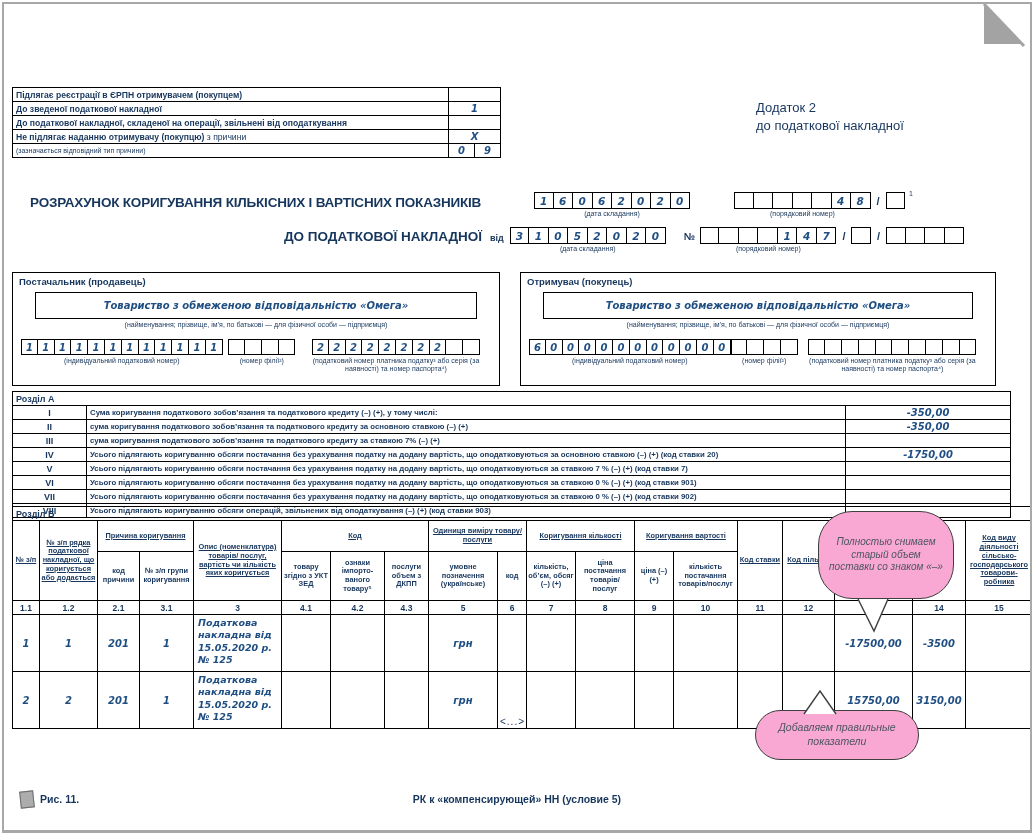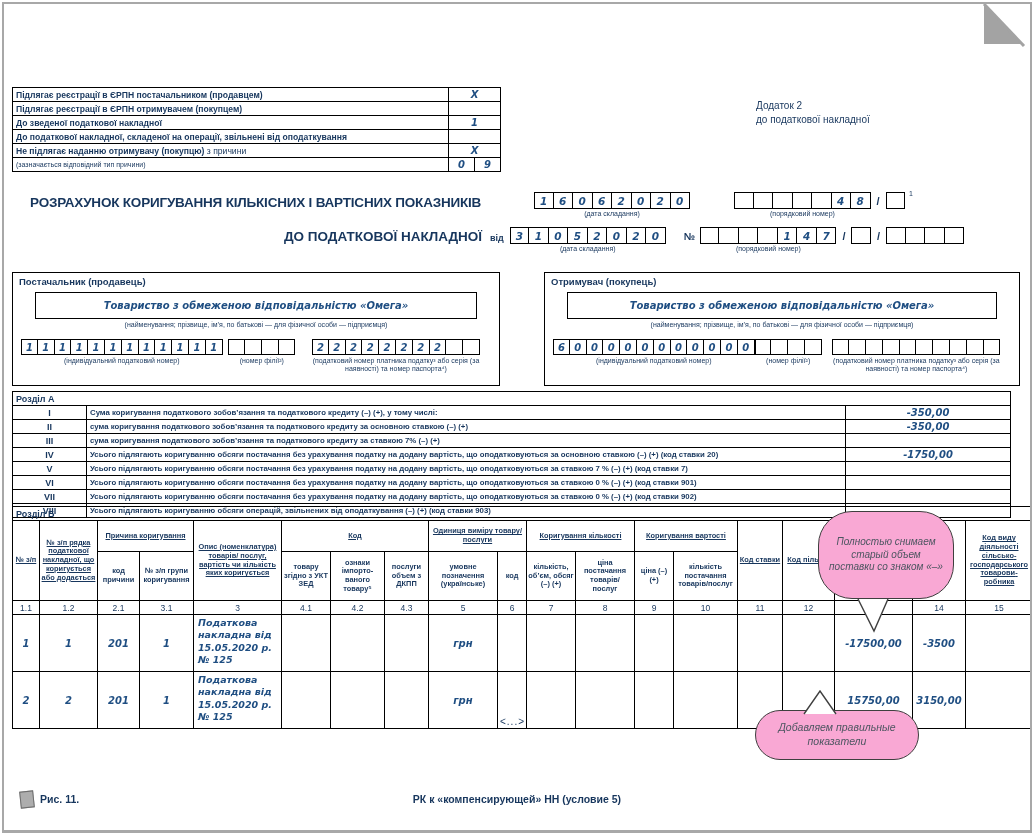--- a/index.html
+++ b/index.html
@@ -11,21 +11,21 @@
   
   .hand{font-family:"DejaVu Sans",sans-serif;font-style:italic;font-weight:bold;color:#1f4e82;}
   
   .checklist{position:absolute;left:8px;top:83px;width:488px;border-collapse:collapse;table-layout:fixed;}
   .checklist td{border:1.5px solid #000;height:13px;padding:0;}
   .cl-label{font-weight:bold;font-size:8.6px;padding-left:3px !important;}
   .cl-label .nrm{font-weight:normal;}
   .cl-note{font-size:7px;padding-left:3px !important;}
   .cl-val{text-align:center;font-size:10px;}
   
-  .appendix{position:absolute;left:752px;top:95px;font-size:10px;line-height:1.35;}
+  .appendix{position:absolute;left:752px;top:95px;font-size:13px;line-height:1.35;}
   
   .titleblock{position:absolute;left:26px;top:188px;width:1000px;}
   .t-row{display:flex;align-items:flex-start;}
   .t-row2{margin-top:10px;}
   .t1{width:504px;font-weight:bold;font-size:13.5px;letter-spacing:-0.2px;padding-top:3px;}
   .t2{width:452px;text-align:right;font-weight:bold;font-size:13.5px;padding-top:2px;}
   .vid{font-size:9px;font-weight:bold;margin:6px 6px 0 8px;}
   .nosign{font-size:10px;font-weight:bold;margin:4px 5px 0 0;}
   .grp{display:flex;flex-direction:column;}
   .cap{font-size:7px;margin-top:1px;text-align:center;}
@@ -34,21 +34,21 @@
   .cellbox{width:19.5px;height:17px;border:1px solid #000;box-sizing:border-box;display:flex;
            align-items:center;justify-content:center;font-size:10.5px;
            font-family:"DejaVu Sans",sans-serif;font-style:italic;font-weight:bold;color:#1f4e82;}
   .cellbox + .cellbox{border-left:0;}
   .numline{display:flex;align-items:center;}
   .slash{margin:0 6px;font-size:11px;font-weight:bold;}
   .fn{font-size:7px;margin-left:4px;position:relative;top:-7px;}
   .sp1{width:44px;} .sp2{width:18px;}
   
   .party{position:absolute;top:268px;height:114px;border:1.5px solid #000;box-sizing:border-box;padding:3px 6px;}
-  .supplier{left:8px;width:488px;} .buyer{left:540px;width:476px;}
+  .supplier{left:8px;width:488px;} .buyer{left:516px;width:476px;}
   .p-title{font-weight:bold;font-size:9.5px;}
   .p-name{margin:5px 16px 0;border:1px solid #000;height:25px;display:flex;align-items:center;justify-content:center;font-size:10px;}
   .p-name-cap{text-align:center;font-size:7px;margin-top:2px;}
   .p-ids{display:flex;justify-content:space-between;margin-top:11px;padding:0 2px;align-items:flex-start;}
   .party .cellbox{width:16.8px;height:16px;font-size:10px;}
   .id-grp{display:flex;flex-direction:column;align-items:center;}
   .id-cap{font-size:7px;margin-top:2px;text-align:center;line-height:1.2;}
   .tax-cap{max-width:190px;}
   
   .secta{position:absolute;left:8px;top:387px;width:998px;border-collapse:collapse;table-layout:fixed;}
@@ -58,21 +58,21 @@
   .sa-label{font-weight:bold;font-size:7.8px;padding-left:3px !important;white-space:nowrap;overflow:hidden;}
   .sa-val{text-align:center;font-size:10px;}
   
   .sectb{position:absolute;left:8px;top:502px;width:998px;border-collapse:collapse;table-layout:fixed;}
   .sectb th,.sectb td{border:1px solid #000;padding:0;}
   .sb-title{font-weight:bold;font-size:9px;height:13px;padding-left:3px !important;text-align:left;}
   .sectb th{font-weight:bold;font-size:7.4px;line-height:1.18;padding:1px;vertical-align:middle;text-align:center;}
   .hrow1 th{height:28px;text-decoration:underline;}
   .hrow2 th{height:46px;}
   .sb-vol{vertical-align:bottom !important;padding-bottom:2px !important;}
-  .numrow td{font-weight:normal;font-size:8.5px;text-align:center;height:13px;}
+  .numrow td{font-weight:bold;font-size:8.5px;text-align:center;height:13px;}
   .datarow td{height:54px;font-size:10px;text-align:center;vertical-align:middle;}
   .datarow td.desc{text-align:left;vertical-align:top;font-size:9.5px;line-height:1.3;padding:2px 1px 0 4px;margin-left:20px;}
   
   .ellipsis{position:absolute;left:496px;top:712px;font-size:10px;letter-spacing:1px;}
   .bubble{position:absolute;background:#f9a8d4;border:1.4px solid #3f3f3f;box-sizing:border-box;z-index:5;
           display:flex;align-items:center;justify-content:center;text-align:center;
           font-style:italic;font-family:Liberation Sans, sans-serif;color:#4c5560;}
   .bubble1{left:814px;top:507px;width:136px;height:88px;border-radius:34px;font-size:10px;padding:4px 9px;line-height:1.25;}
   .bubble2{left:751px;top:706px;width:164px;height:50px;border-radius:25px;font-size:10.5px;padding:2px 12px;line-height:1.3;}
   .tail{position:absolute;z-index:6;}
@@ -94,24 +94,20 @@
     </svg>
   </div>
 
   <table class="checklist">
     <colgroup>
         <col style="width:436px">
         <col style="width:26px">
         <col style="width:26px">
       </colgroup>
     <tbody>
-        <tr>
-      <td class="cl-label">Підлягає реєстрації в ЄРПН постачальником (продавцем)</td>
-      <td class="cl-val hand" colspan="2">X</td>
-    </tr>
     <tr>
       <td class="cl-label">Підлягає реєстрації в ЄРПН отримувачем (покупцем)</td>
       <td class="cl-val hand" colspan="2"></td>
     </tr>
     <tr>
       <td class="cl-label">До зведеної податкової накладної</td>
       <td class="cl-val hand" colspan="2">1</td>
     </tr>
     <tr>
       <td class="cl-label">До податкової накладної, складеної на операції, звільнені від оподаткування</td>

